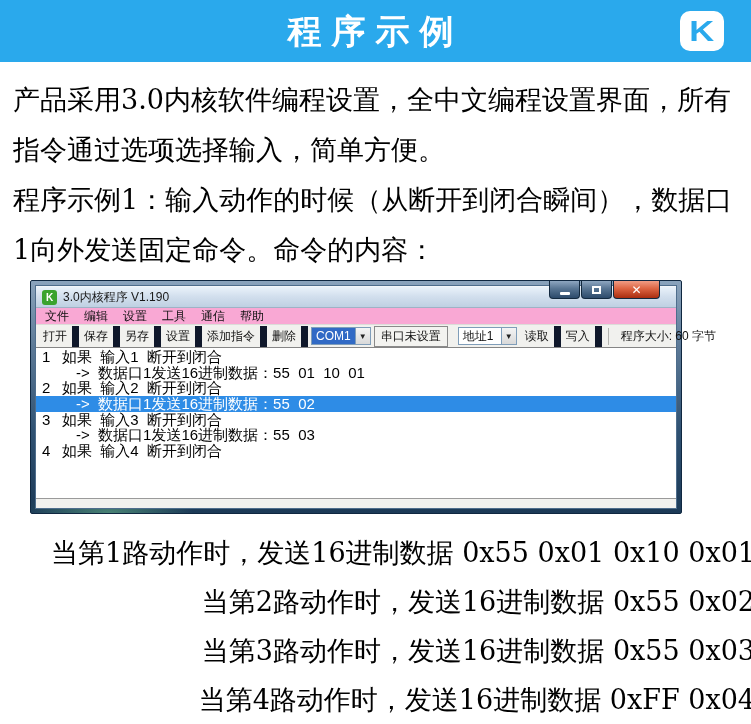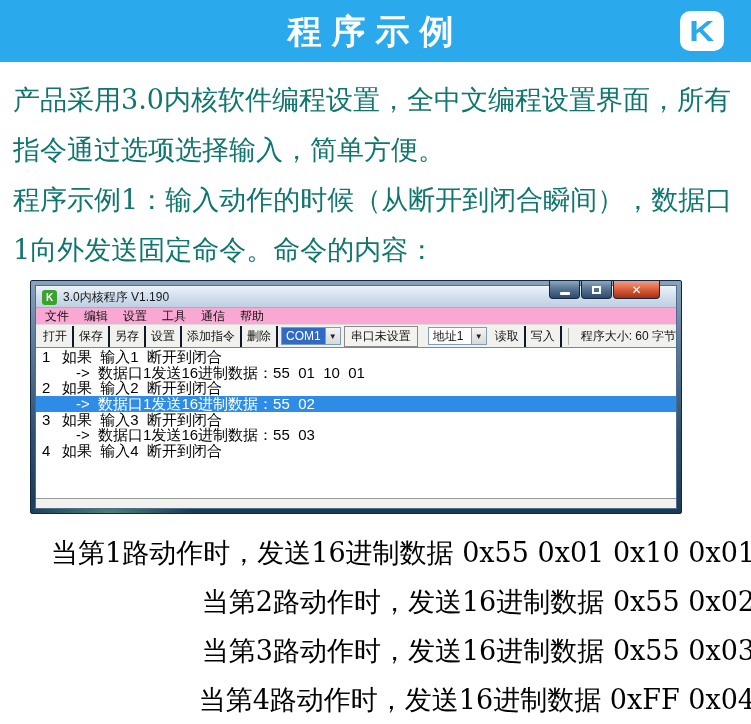--- a/index.html
+++ b/index.html
@@ -17,21 +17,21 @@
   }
   .brand-logo {
     position:absolute; right:27px; top:11px; width:44px; height:40px;
     background:#ffffff; border-radius:10px; display:flex; align-items:center; justify-content:center;
   }
   .brand-logo span { color:#2AA9EC; font-size:30px; font-weight:900; font-family:"Liberation Sans",sans-serif; transform:scaleX(1.15); }
 
   
   .intro {
     position:absolute; left:0; top:62px; width:751px; padding:13px 14px 0 13px;
-    font-family:"DejaVu Serif", serif; font-size:27px; line-height:50px; color:#0f766e;
+    font-family:"DejaVu Serif", serif; font-size:27px; line-height:50px; color:#000000;
   }
   .intro p { margin:0; }
 
   
   .app-window { position:absolute; left:30px; top:280px; width:652px; height:234px; }
   .frame {
     width:100%; height:100%; padding:4px; border-radius:2px;
     border:1px solid #0f2740;
     background:
       radial-gradient(120px 40px at 12% 100%, rgba(110,190,140,0.55), rgba(110,190,140,0) 70%),
@@ -66,21 +66,21 @@
     height:16px; display:flex; align-items:center; gap:15px; padding:0 9px;
     background:#f9a8d4; font-size:12px; color:#111;
   }
   .menubar span { cursor:default; }
 
   .toolbar {
     height:24px; display:flex; align-items:center; padding:0 2px;
     background:#f1f1ee; font-size:12px; color:#111;
     border-top:1px solid #dcdcd8; border-bottom:1px solid #858585;
   }
-  .tbtn { padding:2px 5px; border-right:2px solid #0f172a; cursor:default; white-space:nowrap;text-align:center; }
+  .tbtn { padding:2px 5px; border-right:7px solid #0f172a; cursor:default; white-space:nowrap;text-align:center; }
   .tb-gap { width:6px; }
   .combo { display:flex; align-items:stretch; height:18px; border:1px solid #7f9db9; background:#fff; margin:0 3px; }
   .combo .val { min-width:42px; padding:0 4px; line-height:16px; white-space:nowrap; }
   .combo.hl .val { background:#316AC5; color:#fff; }
   .combo .arrow {
     width:15px; border-left:1px solid #7f9db9; background:linear-gradient(#f4f4f4,#d9d9d9);
     display:flex; align-items:center; justify-content:center; font-size:8px; color:#222;
   }
   .port-status { border:1px solid #8a8a8a; background:#f3f3f0; padding:1px 6px; margin-right:8px; white-space:nowrap; }
   .addr-combo { margin-left:2px; }

